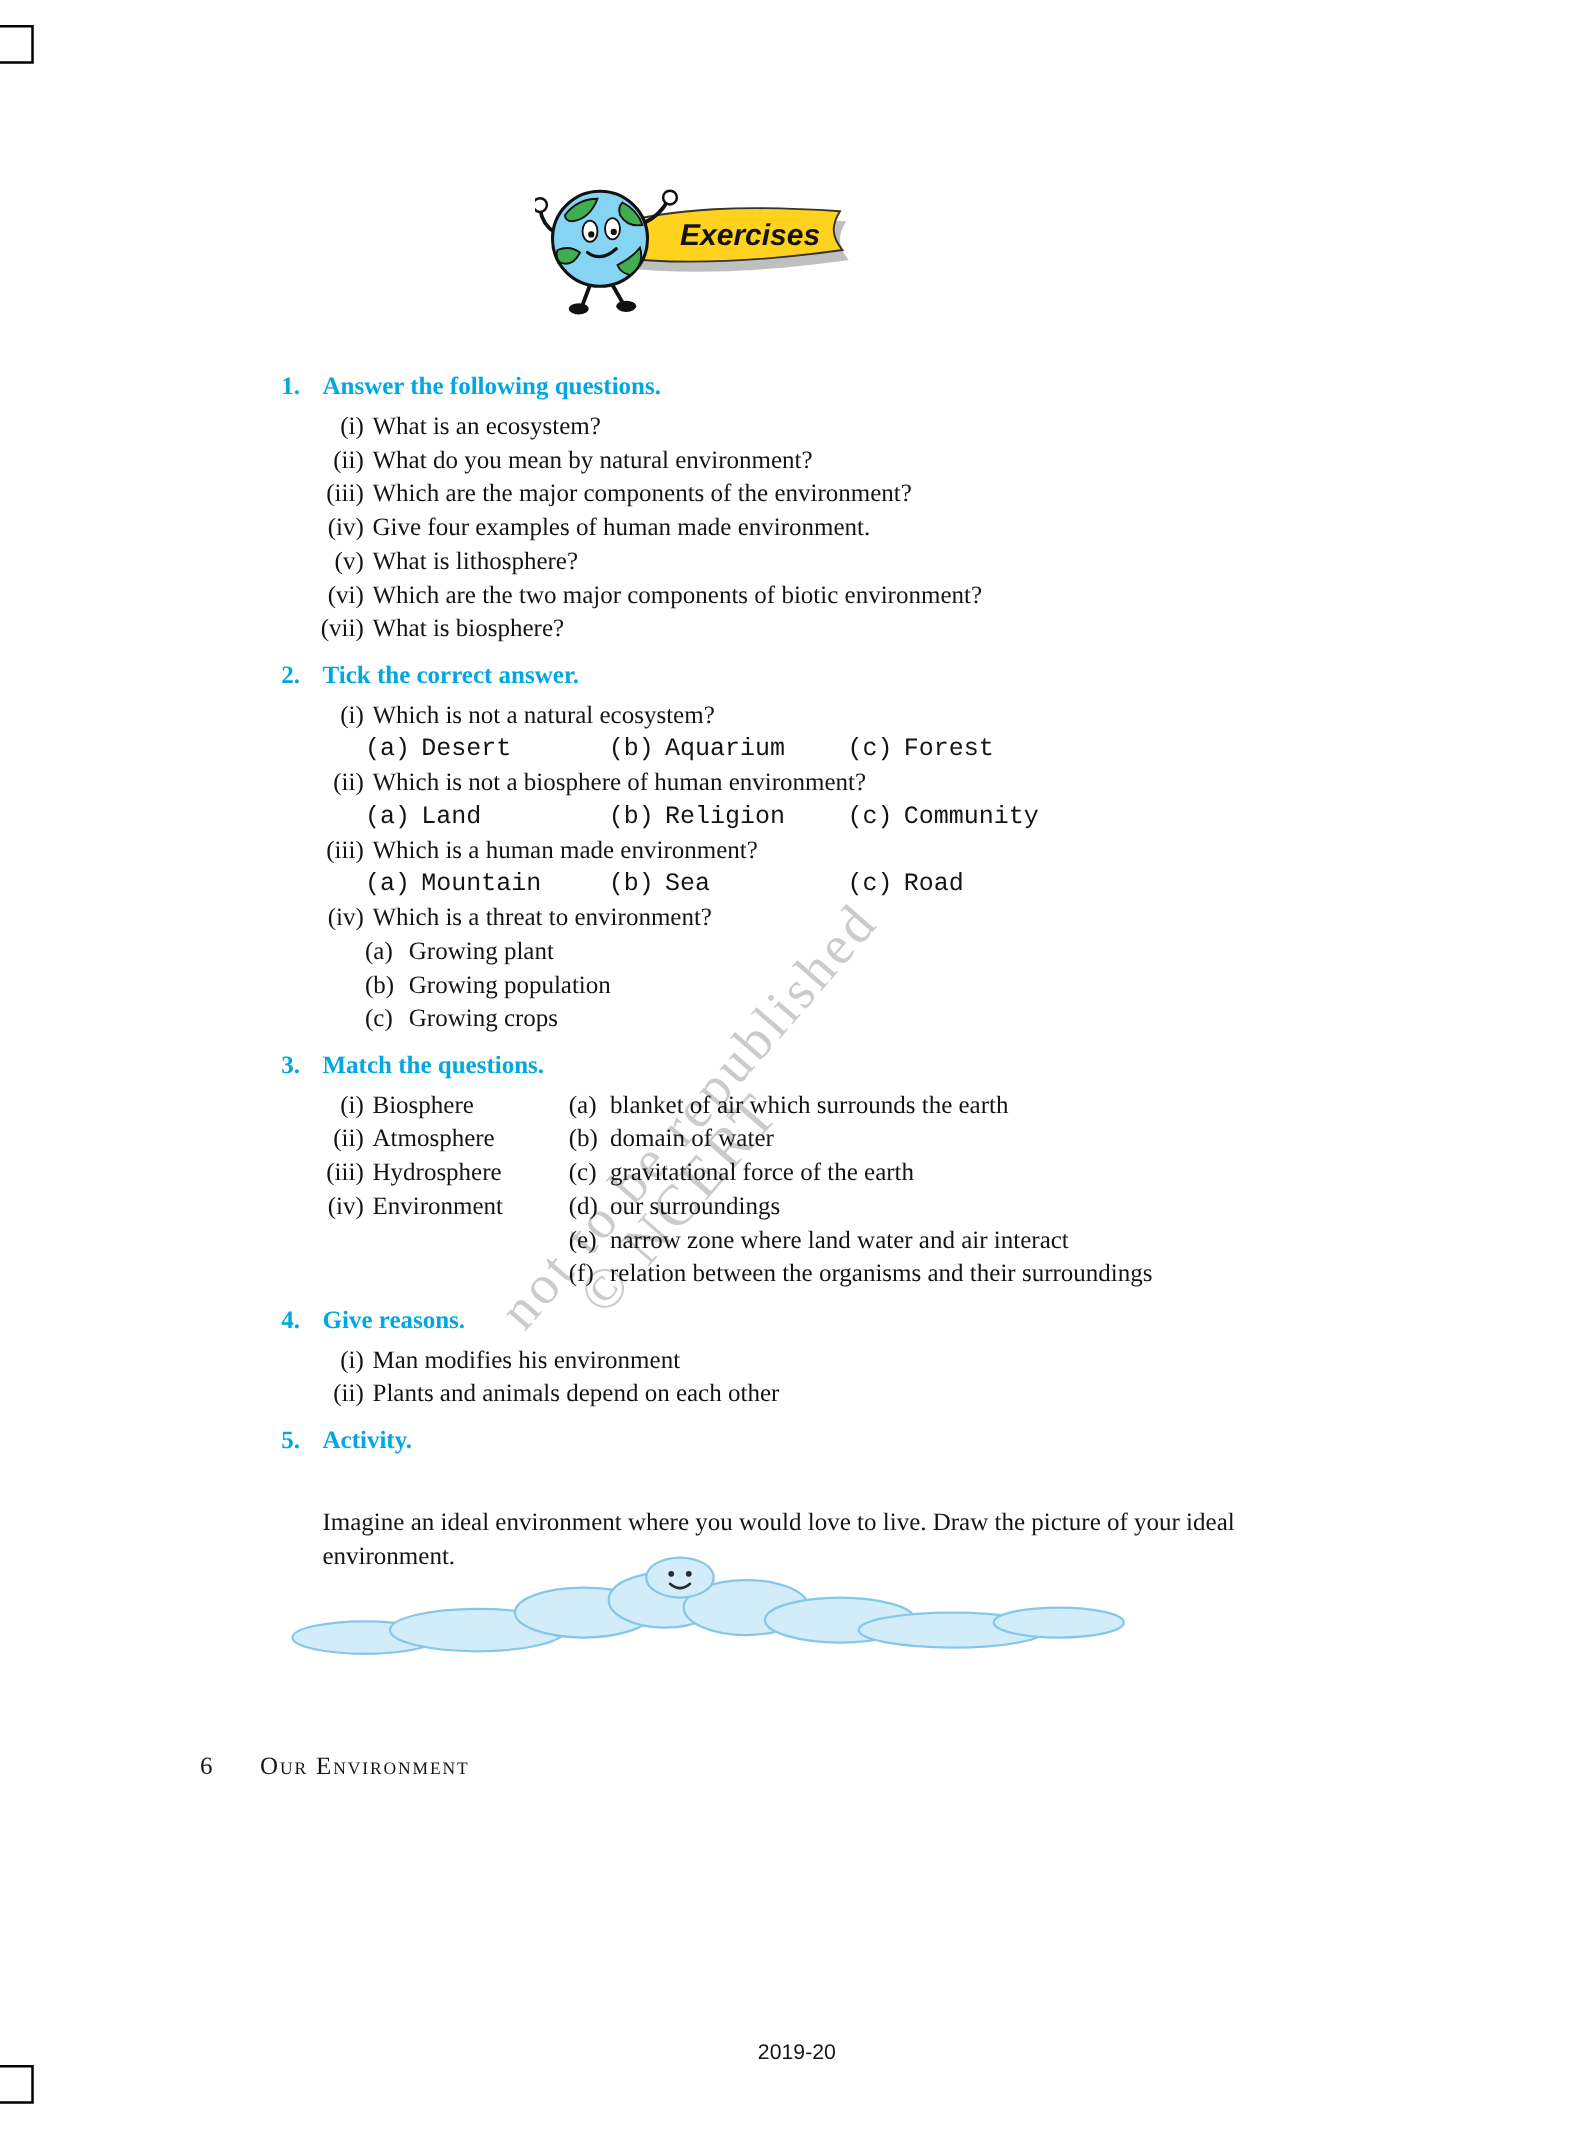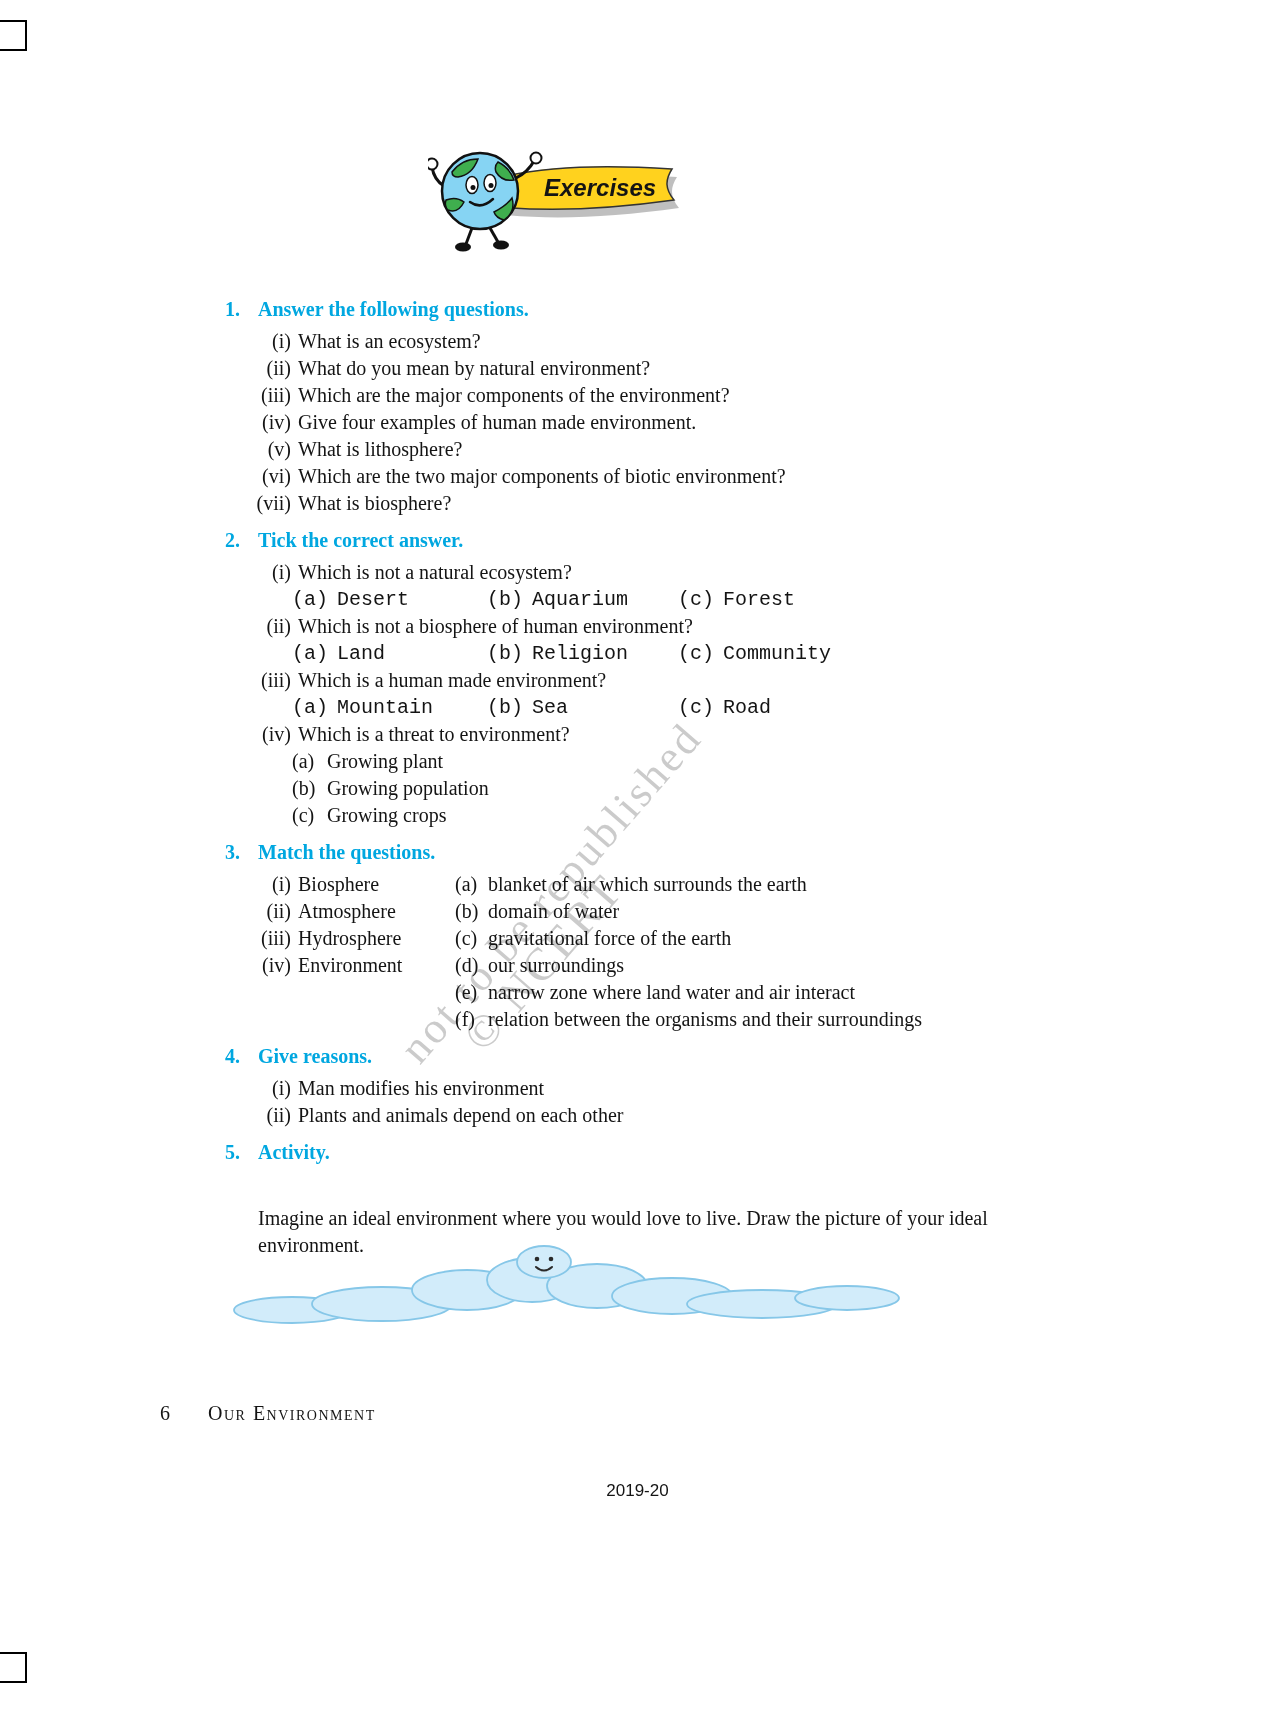--- a/index.html
+++ b/index.html
@@ -47,21 +47,21 @@
   .para { margin-left:33px; width:740px;margin-top:38px; }
 
   
   .clouds { position:absolute; left:232px; top:1236px; z-index:1; }
   .cloud-e { fill:var(--cloud-blue, #d2ecfa); stroke:#86c7e8; stroke-width:1.8; }
 
   
   .footer { position:absolute; left:160px; top:1378px; font-size:20px; z-index:1;margin-top:24px; }
   .pg-num { margin-right:38px; }
   .book-title { font-variant:small-caps; letter-spacing:1.5px; }
-  .year { position:absolute; left:0; top:1481px; width:1275px; text-align:center; font-size:17px;
+  .year { position:absolute; left:0; top:1632px; width:1275px; text-align:center; font-size:17px;
           font-family:"Liberation Sans", sans-serif; z-index:1; }
 </style>
 </head>
 <body>
 
 <div class="page">
 
   <div class="crop-mark crop-top"></div>
   <div class="crop-mark crop-bottom"></div>
 

